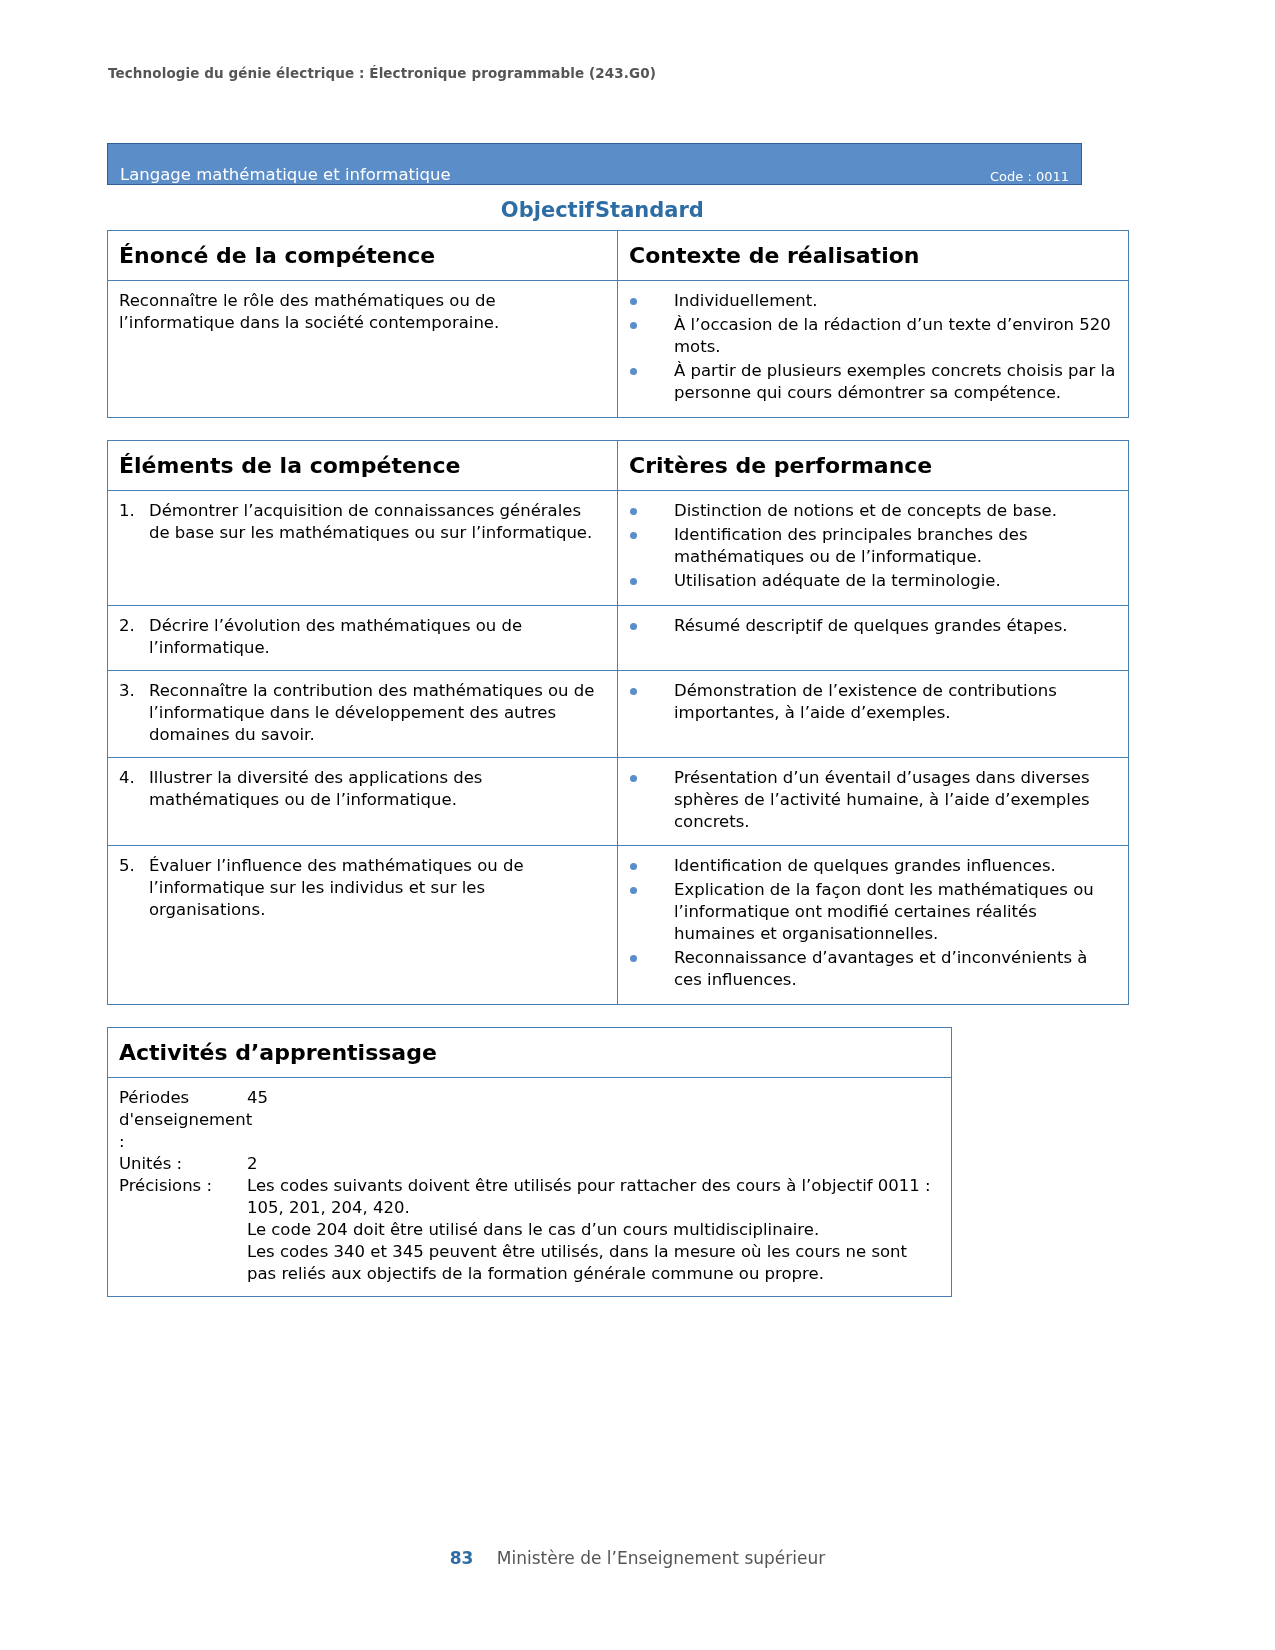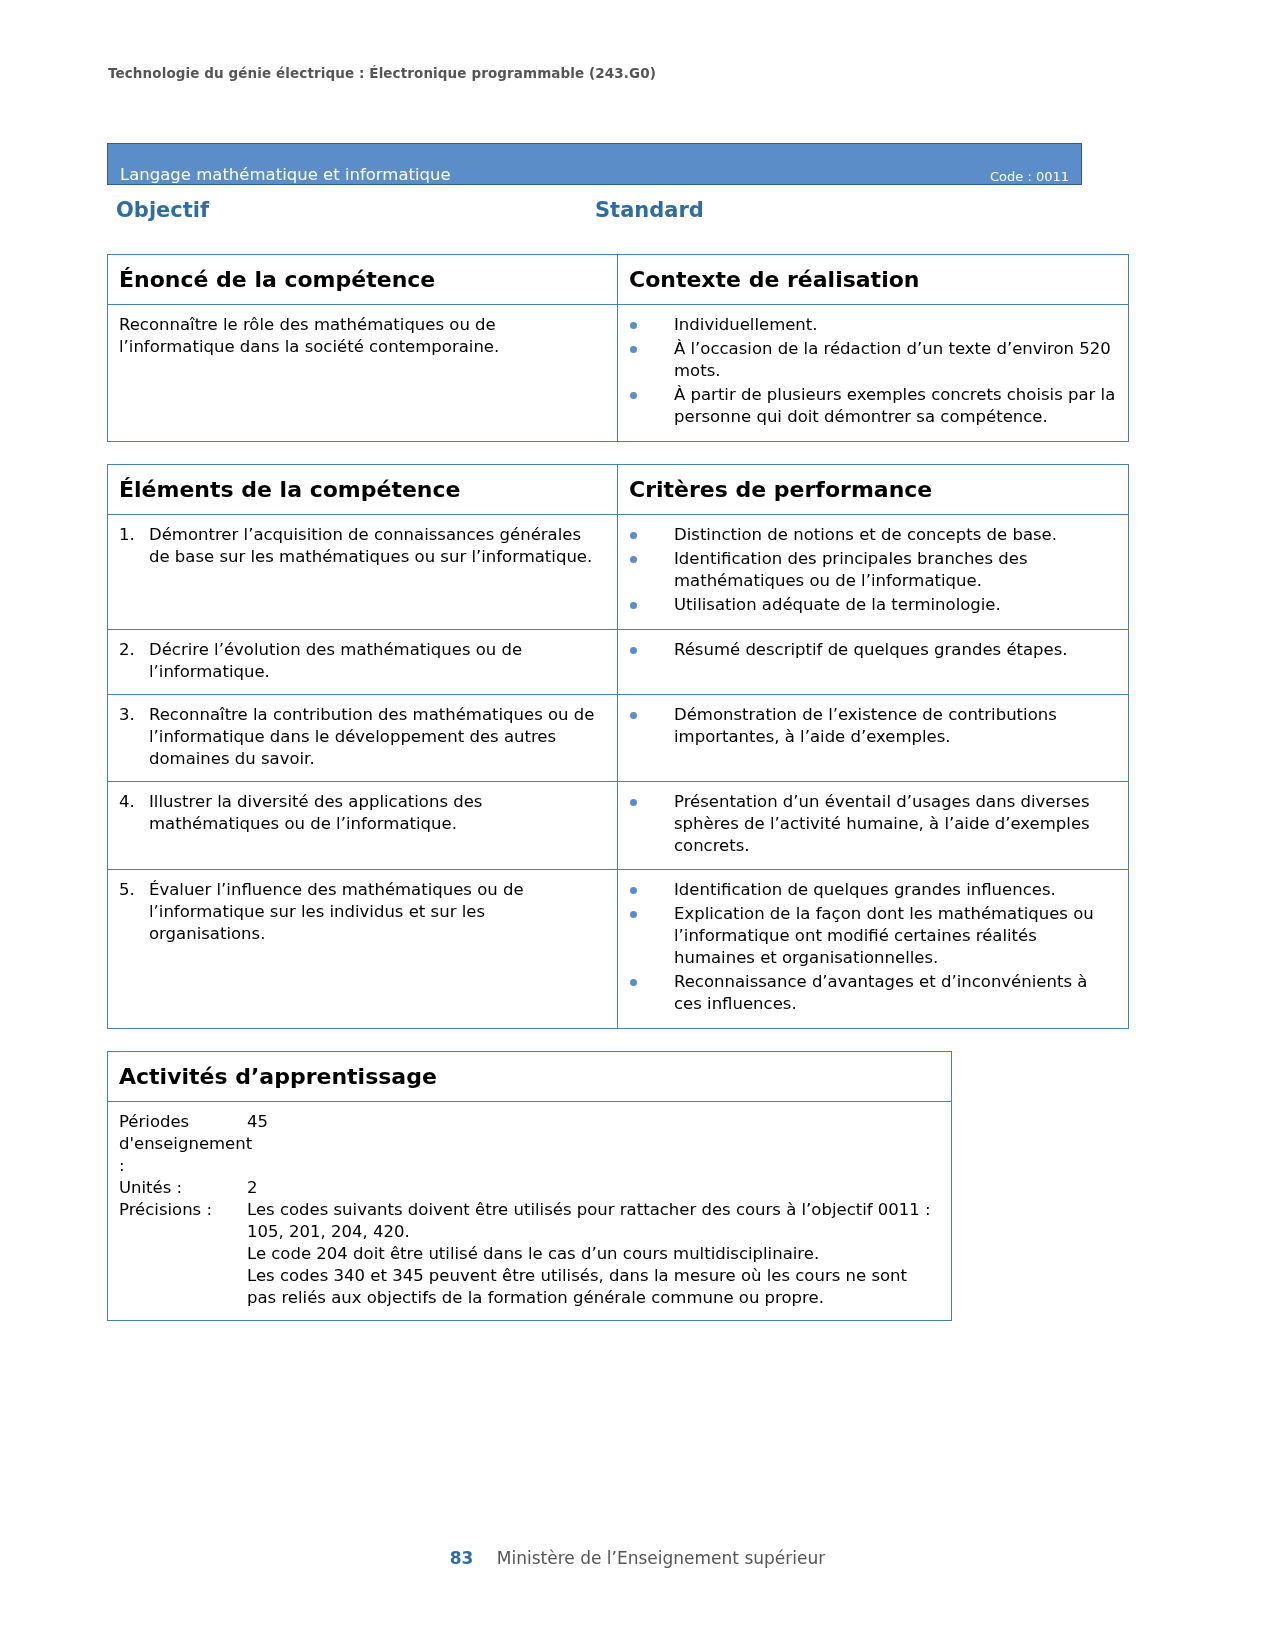--- a/index.html
+++ b/index.html
@@ -48,21 +48,22 @@
     padding: 0 12px;
     box-sizing: border-box;
     font-size: 16.5px;
   }
   .titlebar .code {
     font-size: 13px;
   }
   .section-heads {
     display: flex;
     margin-top: 13px;
-    margin-bottom: 32px;
+    margin-bottom: 8px;
+    text-align: right;
   }
   .section-heads .obj {
     width: 487px;
     color: #2e6da4;
     font-size: 21px;
     font-weight: bold;
     padding-left: 9px;
     box-sizing: border-box;
   }
   .section-heads .std {
@@ -181,21 +182,21 @@
           <tr>
         <th class="colL">Énoncé de la compétence</th>
         <th class="colR">Contexte de réalisation</th>
       </tr>
       <tr>
         <td class="colL">Reconnaître le rôle des mathématiques ou de l’informatique dans la société contemporaine.</td>
         <td class="colR">
           <ul class="bul">
             <li>Individuellement.</li>
             <li>À l’occasion de la rédaction d’un texte d’environ 520 mots.</li>
-            <li>À partir de plusieurs exemples concrets choisis par la personne qui doit démontrer sa compétence.</li>
+            <li>À partir de plusieurs exemples concrets choisis par la personne qui cours démontrer sa compétence.</li>
           </ul>
         </td>
       </tr>
     </tbody>
       </table>
 
     <table class="block">
       <tbody>
           <tr>
         <th class="colL">Éléments de la compétence</th>

